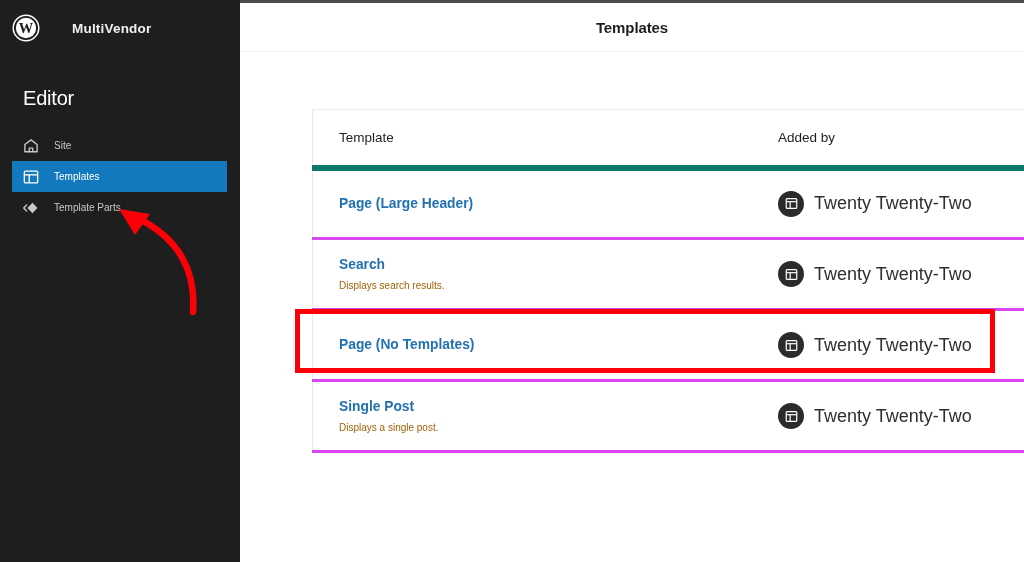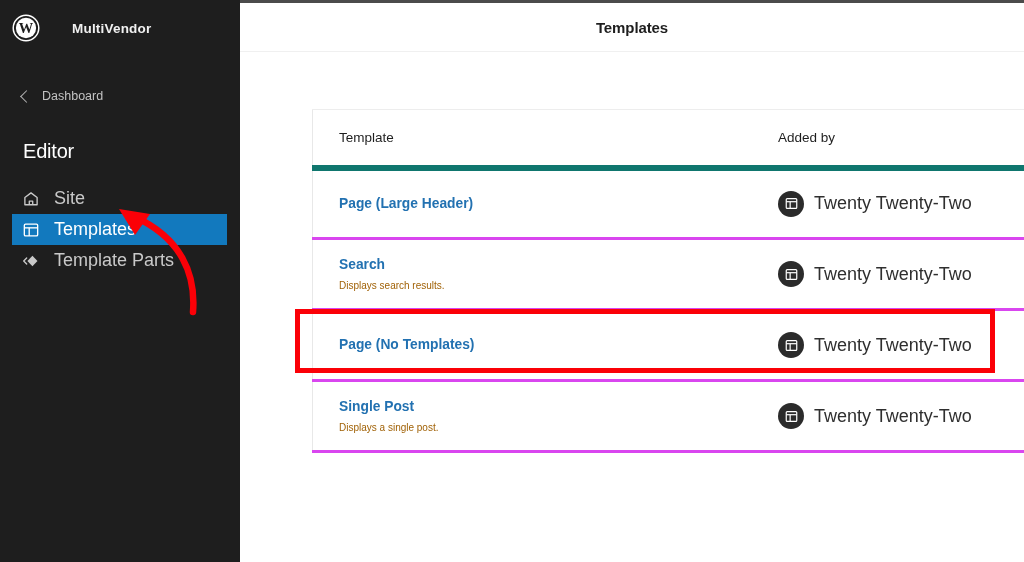--- a/index.html
+++ b/index.html
@@ -95,21 +95,21 @@
     padding-left: 10px;
     width: 215px;
   }
   .nav-icon {
     width: 18px; height: 18px;
     flex: 0 0 18px;
     display: block;
   }
   .nav-label {
     margin-left: 14px;
-    font-size: 18px;
+    font-size: 10px;
     color: #c9c9c9;
   }
   .nav-item.active .nav-label { color: #ffffff; }
 
   
   .main {
     flex: 1 1 auto;
     height: 562px;
     background: #ffffff;
     border-top: 3px solid #4b4b4b;
@@ -227,24 +227,20 @@
       <span>
         <svg class="wp-logo" viewBox="0 0 32 32" aria-hidden="true">
           <circle cx="16" cy="16" r="14.6" fill="none" stroke="#ffffff" stroke-width="1.7"></circle>
           <circle cx="16" cy="16" r="11.6" fill="#ffffff"></circle>
           <text x="16" y="22.2" text-anchor="middle" font-family="Liberation Serif, serif" font-size="16.5" font-weight="bold" fill="#1e1e1e">W</text>
         </svg>
       </span>
       <span class="brand-title">MultiVendor</span>
     </div>
 
-    <div class="back-link">
-      <span class="chevron-left"></span>
-      <span class="back-label">Dashboard</span>
-    </div>
 
     <div class="editor-heading">Editor</div>
 
     <nav class="nav">
 
       <div class="nav-item">
         <span>
           <svg class="nav-icon" viewBox="0 0 20 20" aria-hidden="true">
             <path d="M3.2 8.4 10 3.2l6.8 5.2v8.0H3.2z" fill="none" stroke="#c9c9c9" stroke-width="1.5" stroke-linejoin="round"></path>
             <path d="M8.1 16.4v-4.1h3.8v4.1" fill="none" stroke="#c9c9c9" stroke-width="1.5" stroke-linejoin="round"></path>

